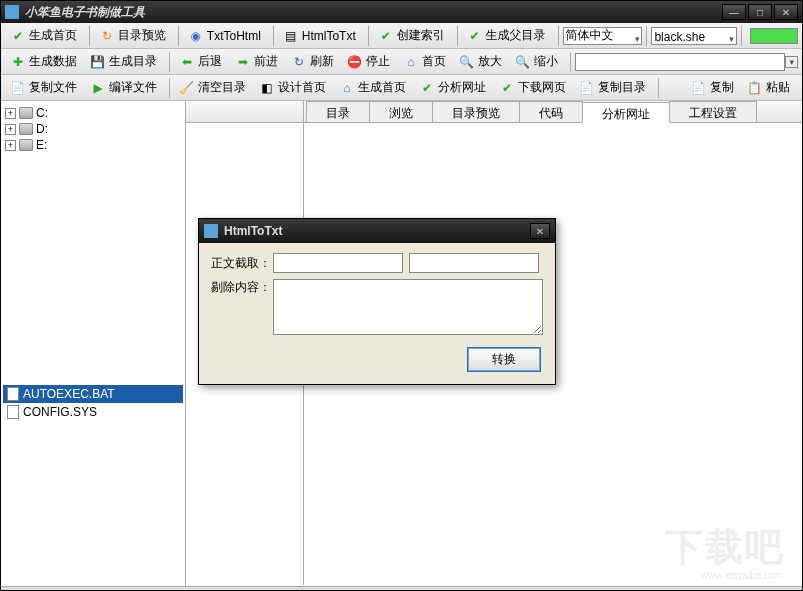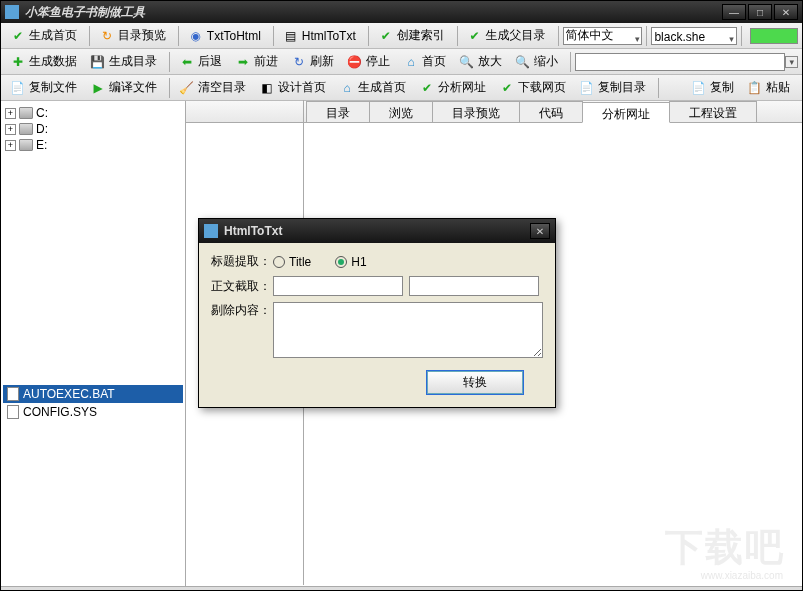--- a/index.html
+++ b/index.html
@@ -41,21 +41,21 @@
 .dlg-close { width: 20px; height: 16px; background: linear-gradient(#555,#222); border: 1px solid #000; color: #ccc; display: flex; align-items: center; justify-content: center; margin-left: auto; font-size: 10px; }
 .dlg-body { padding: 10px 12px; background: #ece9d8; }
 .dlg-row { display: flex; align-items: center; margin-bottom: 6px; }
 .dlg-label { width: 62px; }
 .radio { display: flex; align-items: center; margin-right: 24px; }
 .radio-dot { width: 12px; height: 12px; border-radius: 50%; border: 1px solid #555; margin-right: 4px; display: flex; align-items: center; justify-content: center; }
 .radio-dot.chk::after { content: ""; width: 6px; height: 6px; background: #2a6; border-radius: 50%; }
 .txt { border: 1px solid #888; background: #fff; height: 20px; flex: 1; padding: 0 3px; }
 .txt.half { width: 130px; flex: none; }
 .txtarea { border: 1px solid #888; background: #fff; height: 56px; flex: 1; }
-.dlg-btn { border: 1px solid #555; background: linear-gradient(#fff,#ddd); padding: 3px 36px; float: right; margin: 6px 19px 2px 0; cursor: pointer; }
+.dlg-btn { border: 1px solid #555; background: linear-gradient(#fff,#ddd); padding: 3px 24px; float: right; margin: 6px 2px 2px 0; cursor: pointer; }
 .dlg-btn.focus { border: 1px solid #2a6bd8; box-shadow: 0 0 0 1px #6ab inset; }
 .clearfix::after { content: ""; display: block; clear: both; }
 
 .i-green{color:#2a2;}.i-orange{color:#e80;}.i-blue{color:#36c;}.i-red{color:#d22;}.i-home{color:#28c;}.i-mag{color:#888;}
 </style>
 </head>
 <body>
 
 <div class="window">
   <div class="titlebar">
@@ -254,31 +254,20 @@
 </div>
 
 <div class="dialog">
   <div class="dlg-title">
     <div class="dlg-ico"></div>
     <span style="font-weight:bold">HtmlToTxt</span>
     <div class="dlg-close">✕</div>
   </div>
   <div class="dlg-body clearfix">
     <div class="dlg-row">
-      <span class="dlg-label">标题提取：</span>
-      <label class="radio">
-          <span class="radio-dot"></span>
-          <span>Title</span>
-        </label>
-      <label class="radio">
-          <span class="radio-dot chk"></span>
-          <span>H1</span>
-        </label>
-    </div>
-    <div class="dlg-row">
       <span class="dlg-label">正文截取：</span>
       <input class="txt half" value="" style="">
       <span style="width:6px"></span>
       <input class="txt half" value="" style="">
     </div>
     <div class="dlg-row" style="align-items:flex-start">
       <span class="dlg-label">剔除内容：</span>
       <textarea class="txtarea" style=""></textarea>
     </div>
     <button class="dlg-btn focus">转换</button>

